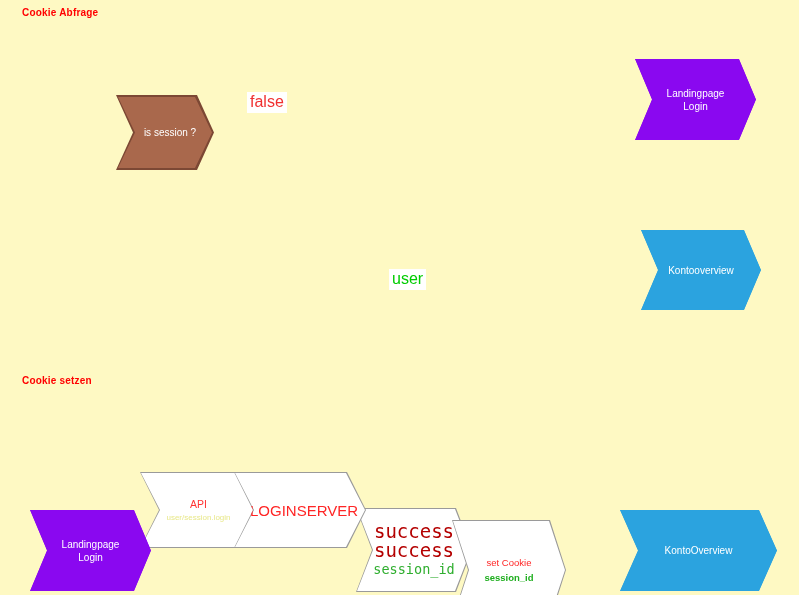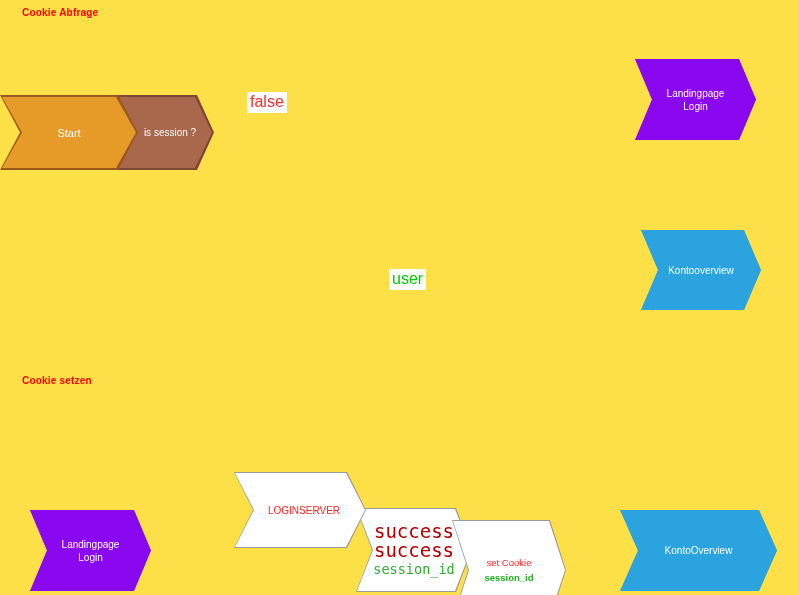--- a/index.html
+++ b/index.html
@@ -1,17 +1,17 @@
 <!DOCTYPE html>
 <html><head>
 <meta charset="utf-8">
 <style>
   html,body { margin:0; padding:0; background:#000; }
   .canvas {
-    position:relative; width:799px; height:595px; background:#fde047;
+    position:relative; width:799px; height:595px; background:#fef9c3;
     overflow:hidden; font-family:"Liberation Sans", sans-serif;
   }
 
   
   .section-label {
     position:absolute; color:#ff0000; font-weight:bold; font-size:10px;
     letter-spacing:0.2px;
   }
   #sec-abfrage { left:22px; top:7px; }
   #sec-setzen  { left:22px; top:375px; }
@@ -56,21 +56,21 @@
   #node-konto-top .label { color:#ffffff; font-size:10px; }
 
   #node-lp-bottom        { left:30px;  top:510px; width:121px; height:81px; --tip:17px; --fc:#8a08f0; --bc:#8a08f0; --bw:0px; z-index:4; }
   #node-lp-bottom .label { color:#ffffff; font-size:10px; line-height:13px; }
 
   #node-api        { left:140px; top:472px; width:117px; height:76px; --tip:19px; --fc:#ffffff; --bc:#9a9a9a; --bw:1px; z-index:2; }
   #node-api .t1    { color:#ff3333; font-size:10.5px; }
   #node-api .t2    { color:#e8e88a; font-size:8px; margin-top:3px; }
 
   #node-loginserver        { left:234px; top:472px; width:132px; height:76px; --tip:19px; --fc:#ffffff; --bc:#9a9a9a; --bw:1px; z-index:3; }
-  #node-loginserver .label { color:#ff2525; font-size:10px; padding-left:8px; }
+  #node-loginserver .label { color:#ff2525; font-size:15px; padding-left:8px; }
 
   #node-success      { left:356px; top:508px; width:116px; height:84px; --tip:16px; --fc:#ffffff; --bc:#9a9a9a; --bw:1px; z-index:2; }
   #node-success .label { font-family:"DejaVu Sans Mono", monospace; line-height:19px; }
   #node-success .m1  { color:#b40000; font-size:19px; }
   #node-success .m2  { color:#2fae2f; font-size:13.5px; }
 
   #node-setcookie      { left:452px; top:520px; width:114px; height:100px; --tip:16px; --fc:#ffffff; --bc:#9a9a9a; --bw:1px; z-index:3;text-decoration:underline; }
   #node-setcookie .t1  { color:#ff2525; font-size:9.5px; }
   #node-setcookie .t2  { color:#1fae1f; font-size:9.5px; font-weight:bold; margin-top:4px; }
 
@@ -83,24 +83,20 @@
 <div class="canvas">
 
   <div class="section-label" id="sec-abfrage">Cookie Abfrage</div>
 
   <div class="section-label" id="sec-setzen">Cookie setzen</div>
 
   <div class="branch" id="lbl-false">false</div>
 
   <div class="branch" id="lbl-true">user</div>
 
-  <div class="chev" id="node-start">
-    <div class="fill"></div>
-    <div class="label">Start</div>
-  </div>
 
   <div class="chev" id="node-iscookie">
     <div class="fill"></div>
     <div class="label">is session ?</div>
   </div>
 
   <div class="chev" id="node-lp-top">
     <div class="fill"></div>
     <div class="label">Landingpage
 Login</div>
@@ -110,20 +106,27 @@
     <div class="fill"></div>
     <div class="label">Kontooverview</div>
   </div>
 
   <div class="chev" id="node-lp-bottom">
     <div class="fill"></div>
     <div class="label">Landingpage
 Login</div>
   </div>
 
+  <div class="chev" id="node-api">
+    <div class="fill"></div>
+    <div class="label">
+      <span class="t1">API</span>
+      <span class="t2">user/session.login</span>
+    </div>
+  </div>
 
   <div class="chev" id="node-loginserver">
     <div class="fill"></div>
     <div class="label">LOGINSERVER</div>
   </div>
 
   <div class="chev" id="node-success">
     <div class="fill"></div>
     <div class="label">
       <span class="m1">success</span>

